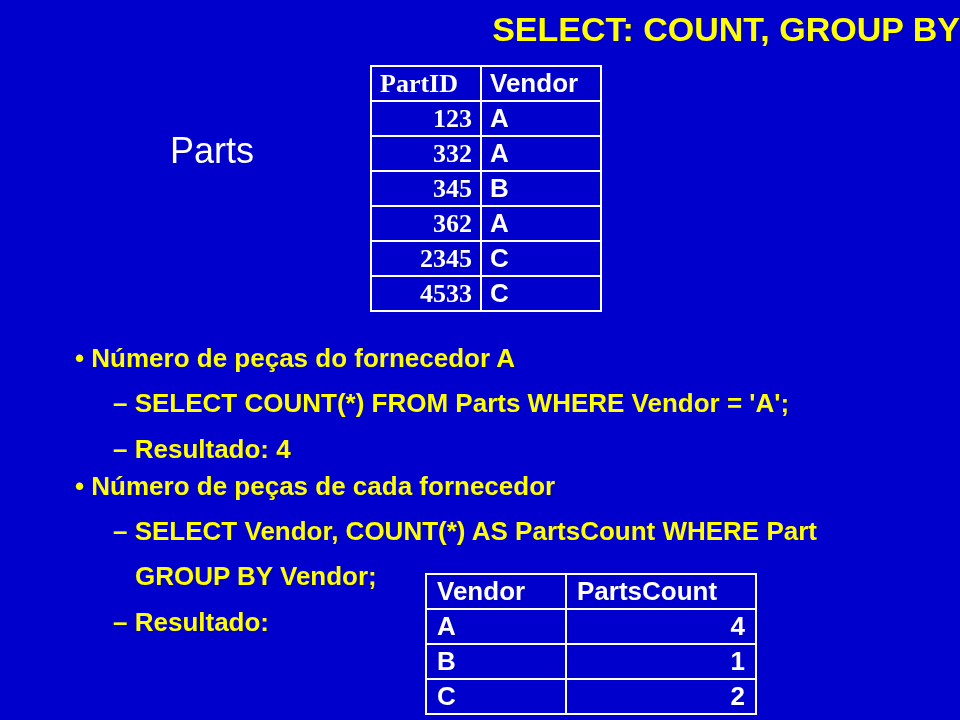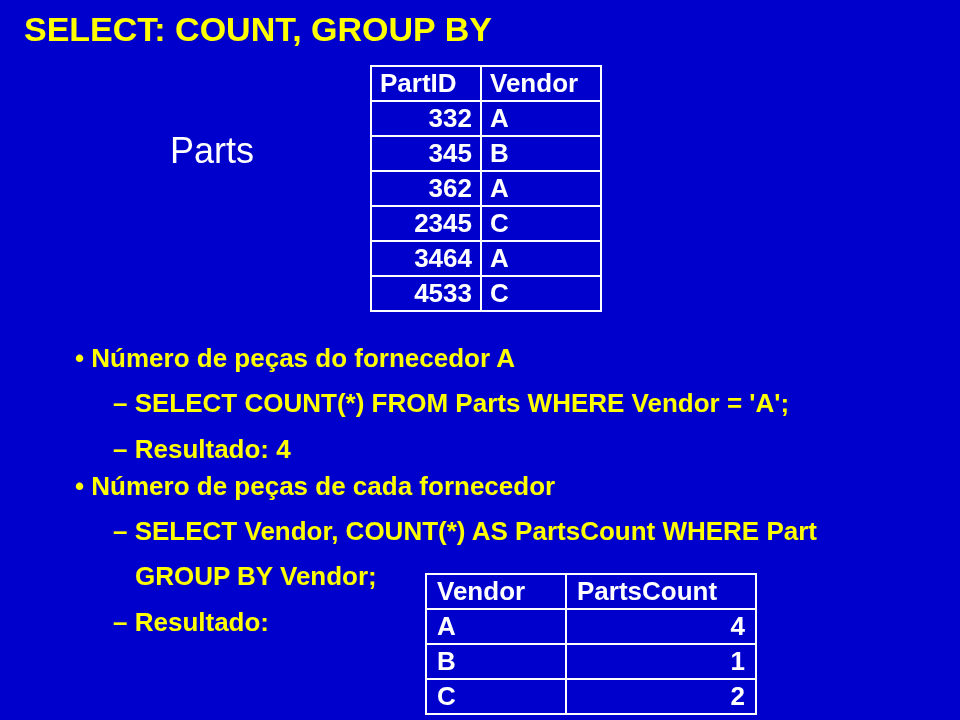--- a/index.html
+++ b/index.html
@@ -15,21 +15,21 @@
     position: relative;
     width: 960px;
     height: 720px;
     color: #ffff00;
   }
   .title {
     position: absolute;
     top: 10px;
     left: 0;
     right: 0;
-    text-align: left;
+    text-align: right;
     font-size: 34px;
     font-weight: bold;
     padding-left: 24px;
   }
   .parts-label {
     position: absolute;
     left: 170px;
     top: 130px;
     color: #ffffff;
     font-size: 36px;
@@ -49,20 +49,21 @@
   .parts-table th, .parts-table td {
     border: 2px solid #ffffff;
     padding: 1px 8px;
     height: 28px;
     box-sizing: border-box;
     background: #0000cc;
   }
   .parts-table .c-partid {
     width: 110px;
     text-align: right;
+    font-family: Liberation Serif, serif;
   }
   .parts-table .c-vendor {
     width: 120px;
     text-align: left;
   }
   .parts-table th.c-partid { text-align: left; }
 
   .content {
     position: absolute;
     left: 75px;
@@ -121,38 +122,38 @@
 
   <div class="parts-label">Parts</div>
 
   <table class="parts-table">
     <tbody>
         <tr>
       <th class="c-partid">PartID</th>
       <th class="c-vendor">Vendor</th>
     </tr>
     <tr>
+      <td class="c-partid">123</td>
+      <td class="c-vendor">A</td>
+    </tr>
+    <tr>
       <td class="c-partid">332</td>
       <td class="c-vendor">A</td>
     </tr>
     <tr>
       <td class="c-partid">345</td>
       <td class="c-vendor">B</td>
     </tr>
     <tr>
       <td class="c-partid">362</td>
       <td class="c-vendor">A</td>
     </tr>
     <tr>
       <td class="c-partid">2345</td>
       <td class="c-vendor">C</td>
-    </tr>
-    <tr>
-      <td class="c-partid">3464</td>
-      <td class="c-vendor">A</td>
     </tr>
     <tr>
       <td class="c-partid">4533</td>
       <td class="c-vendor">C</td>
     </tr>
   </tbody>
     </table>
 
   <div class="content">
     <div class="bullet dot"><span>Número de peças do fornecedor A</span></div>

